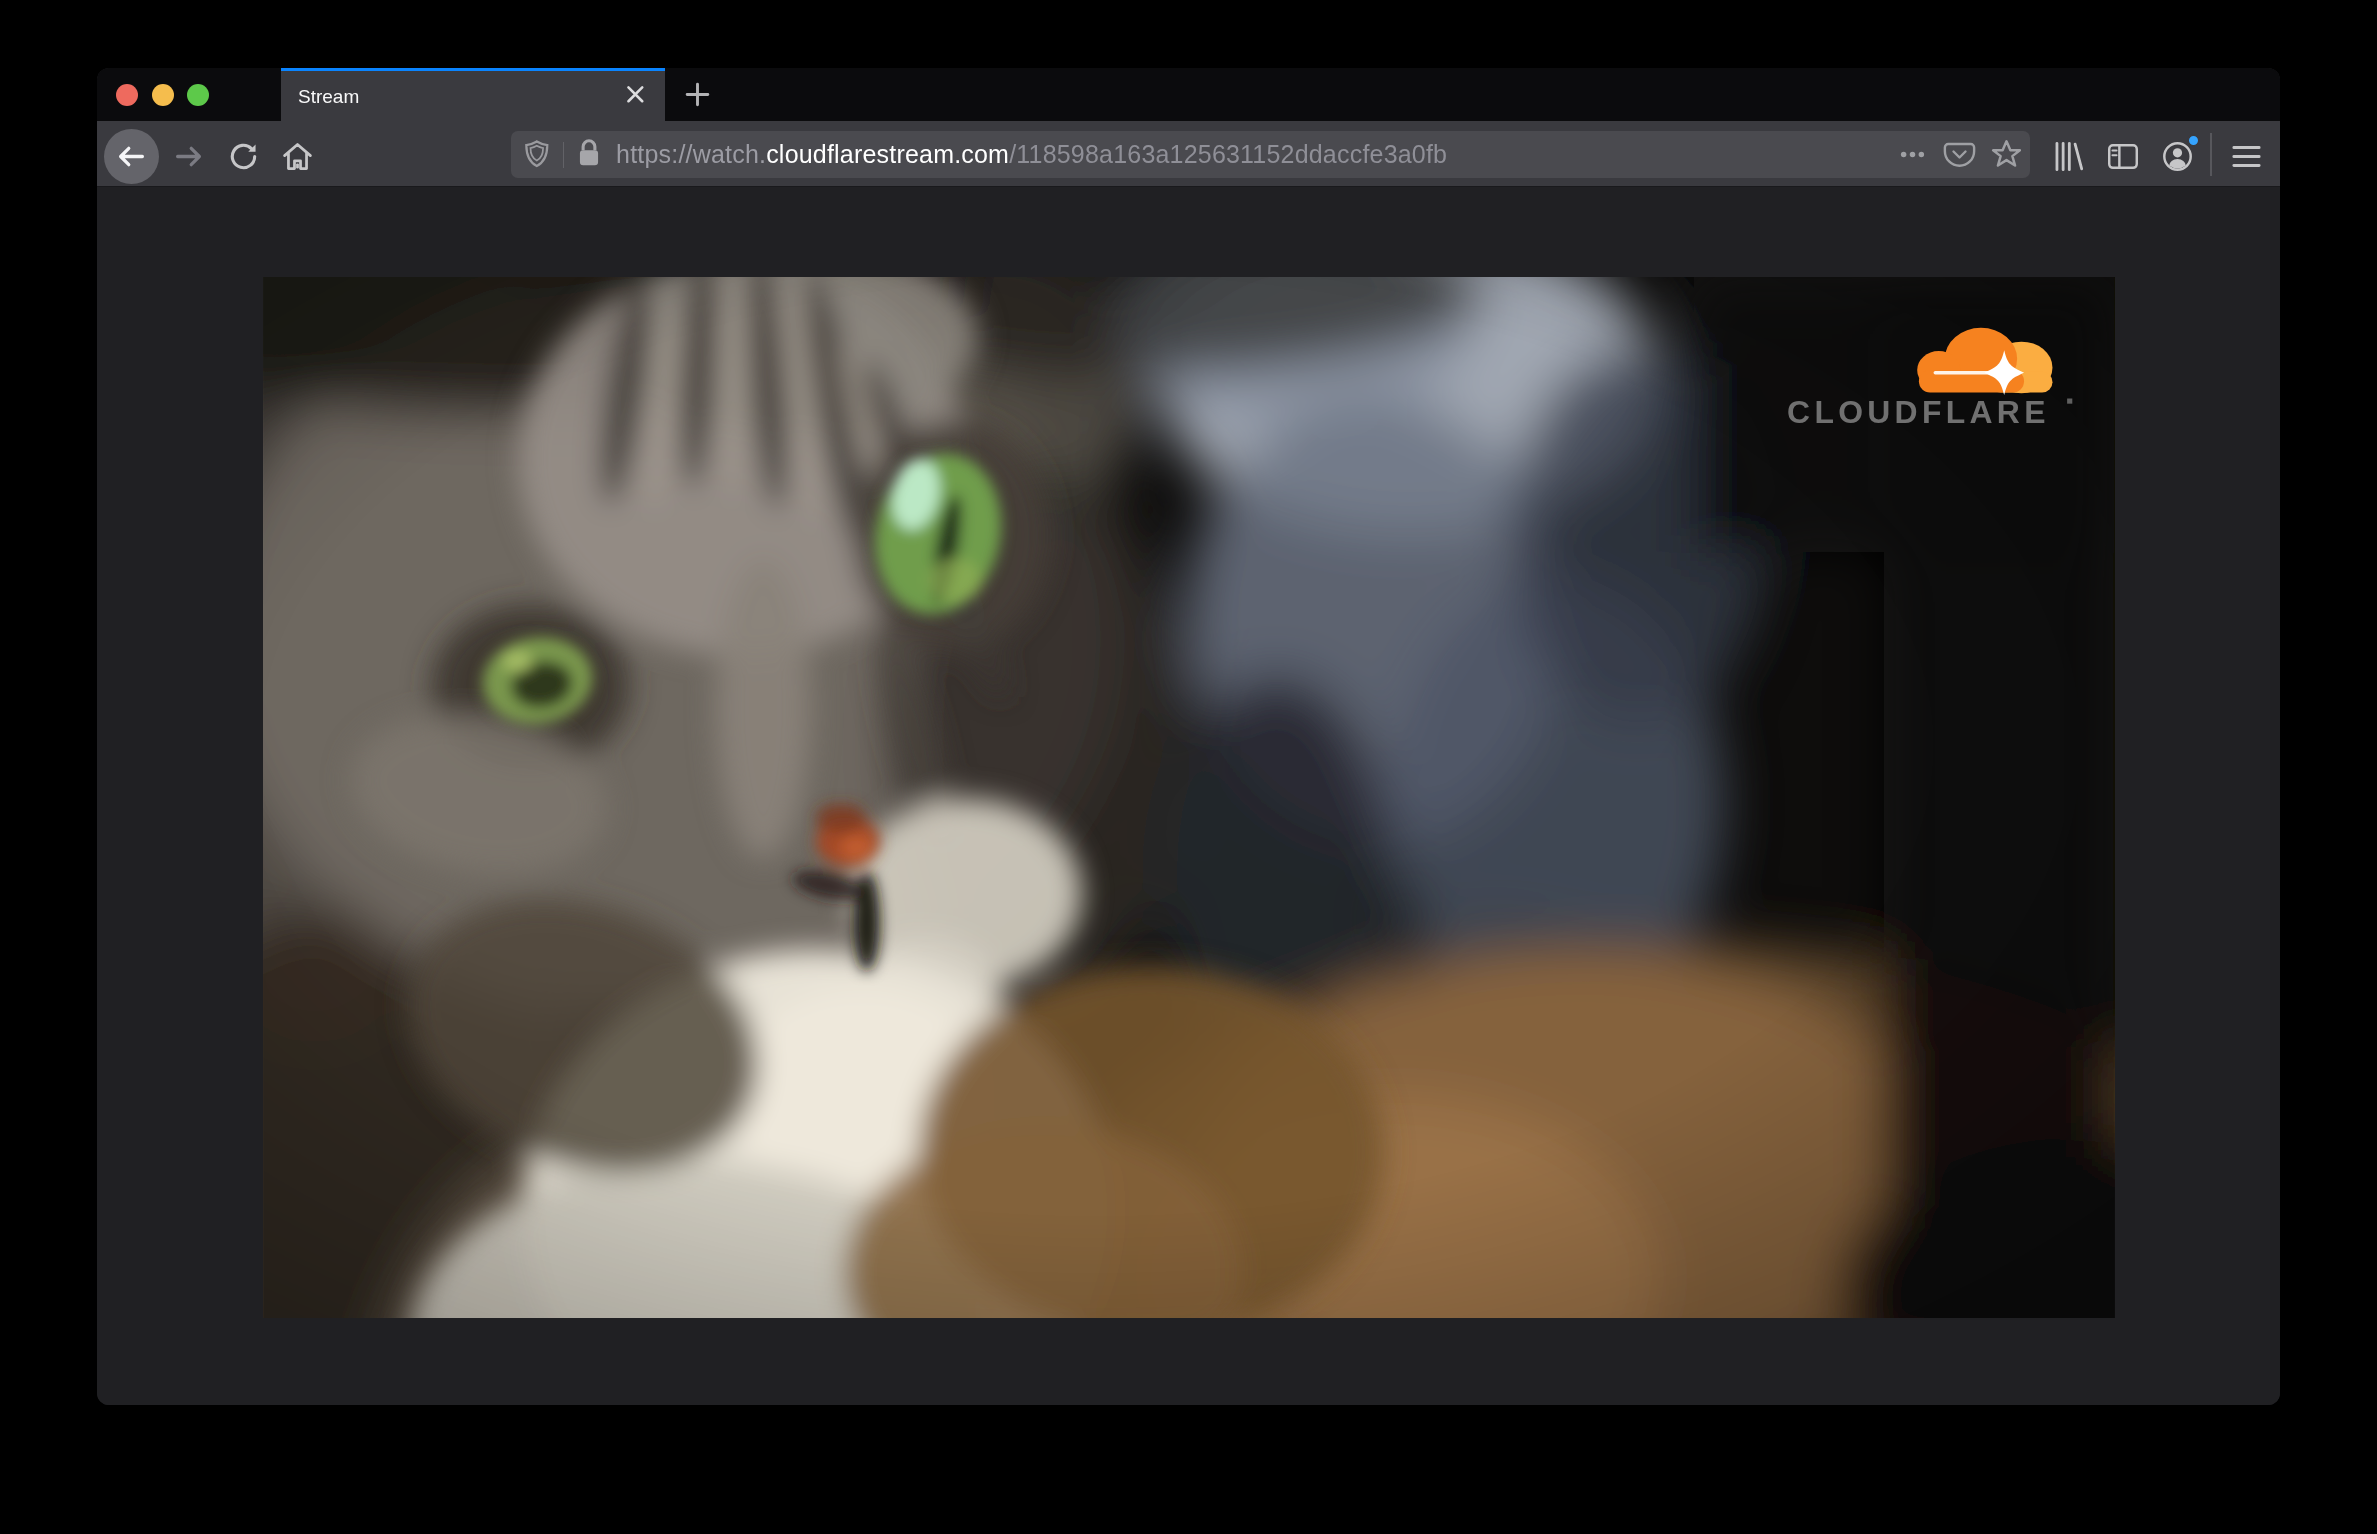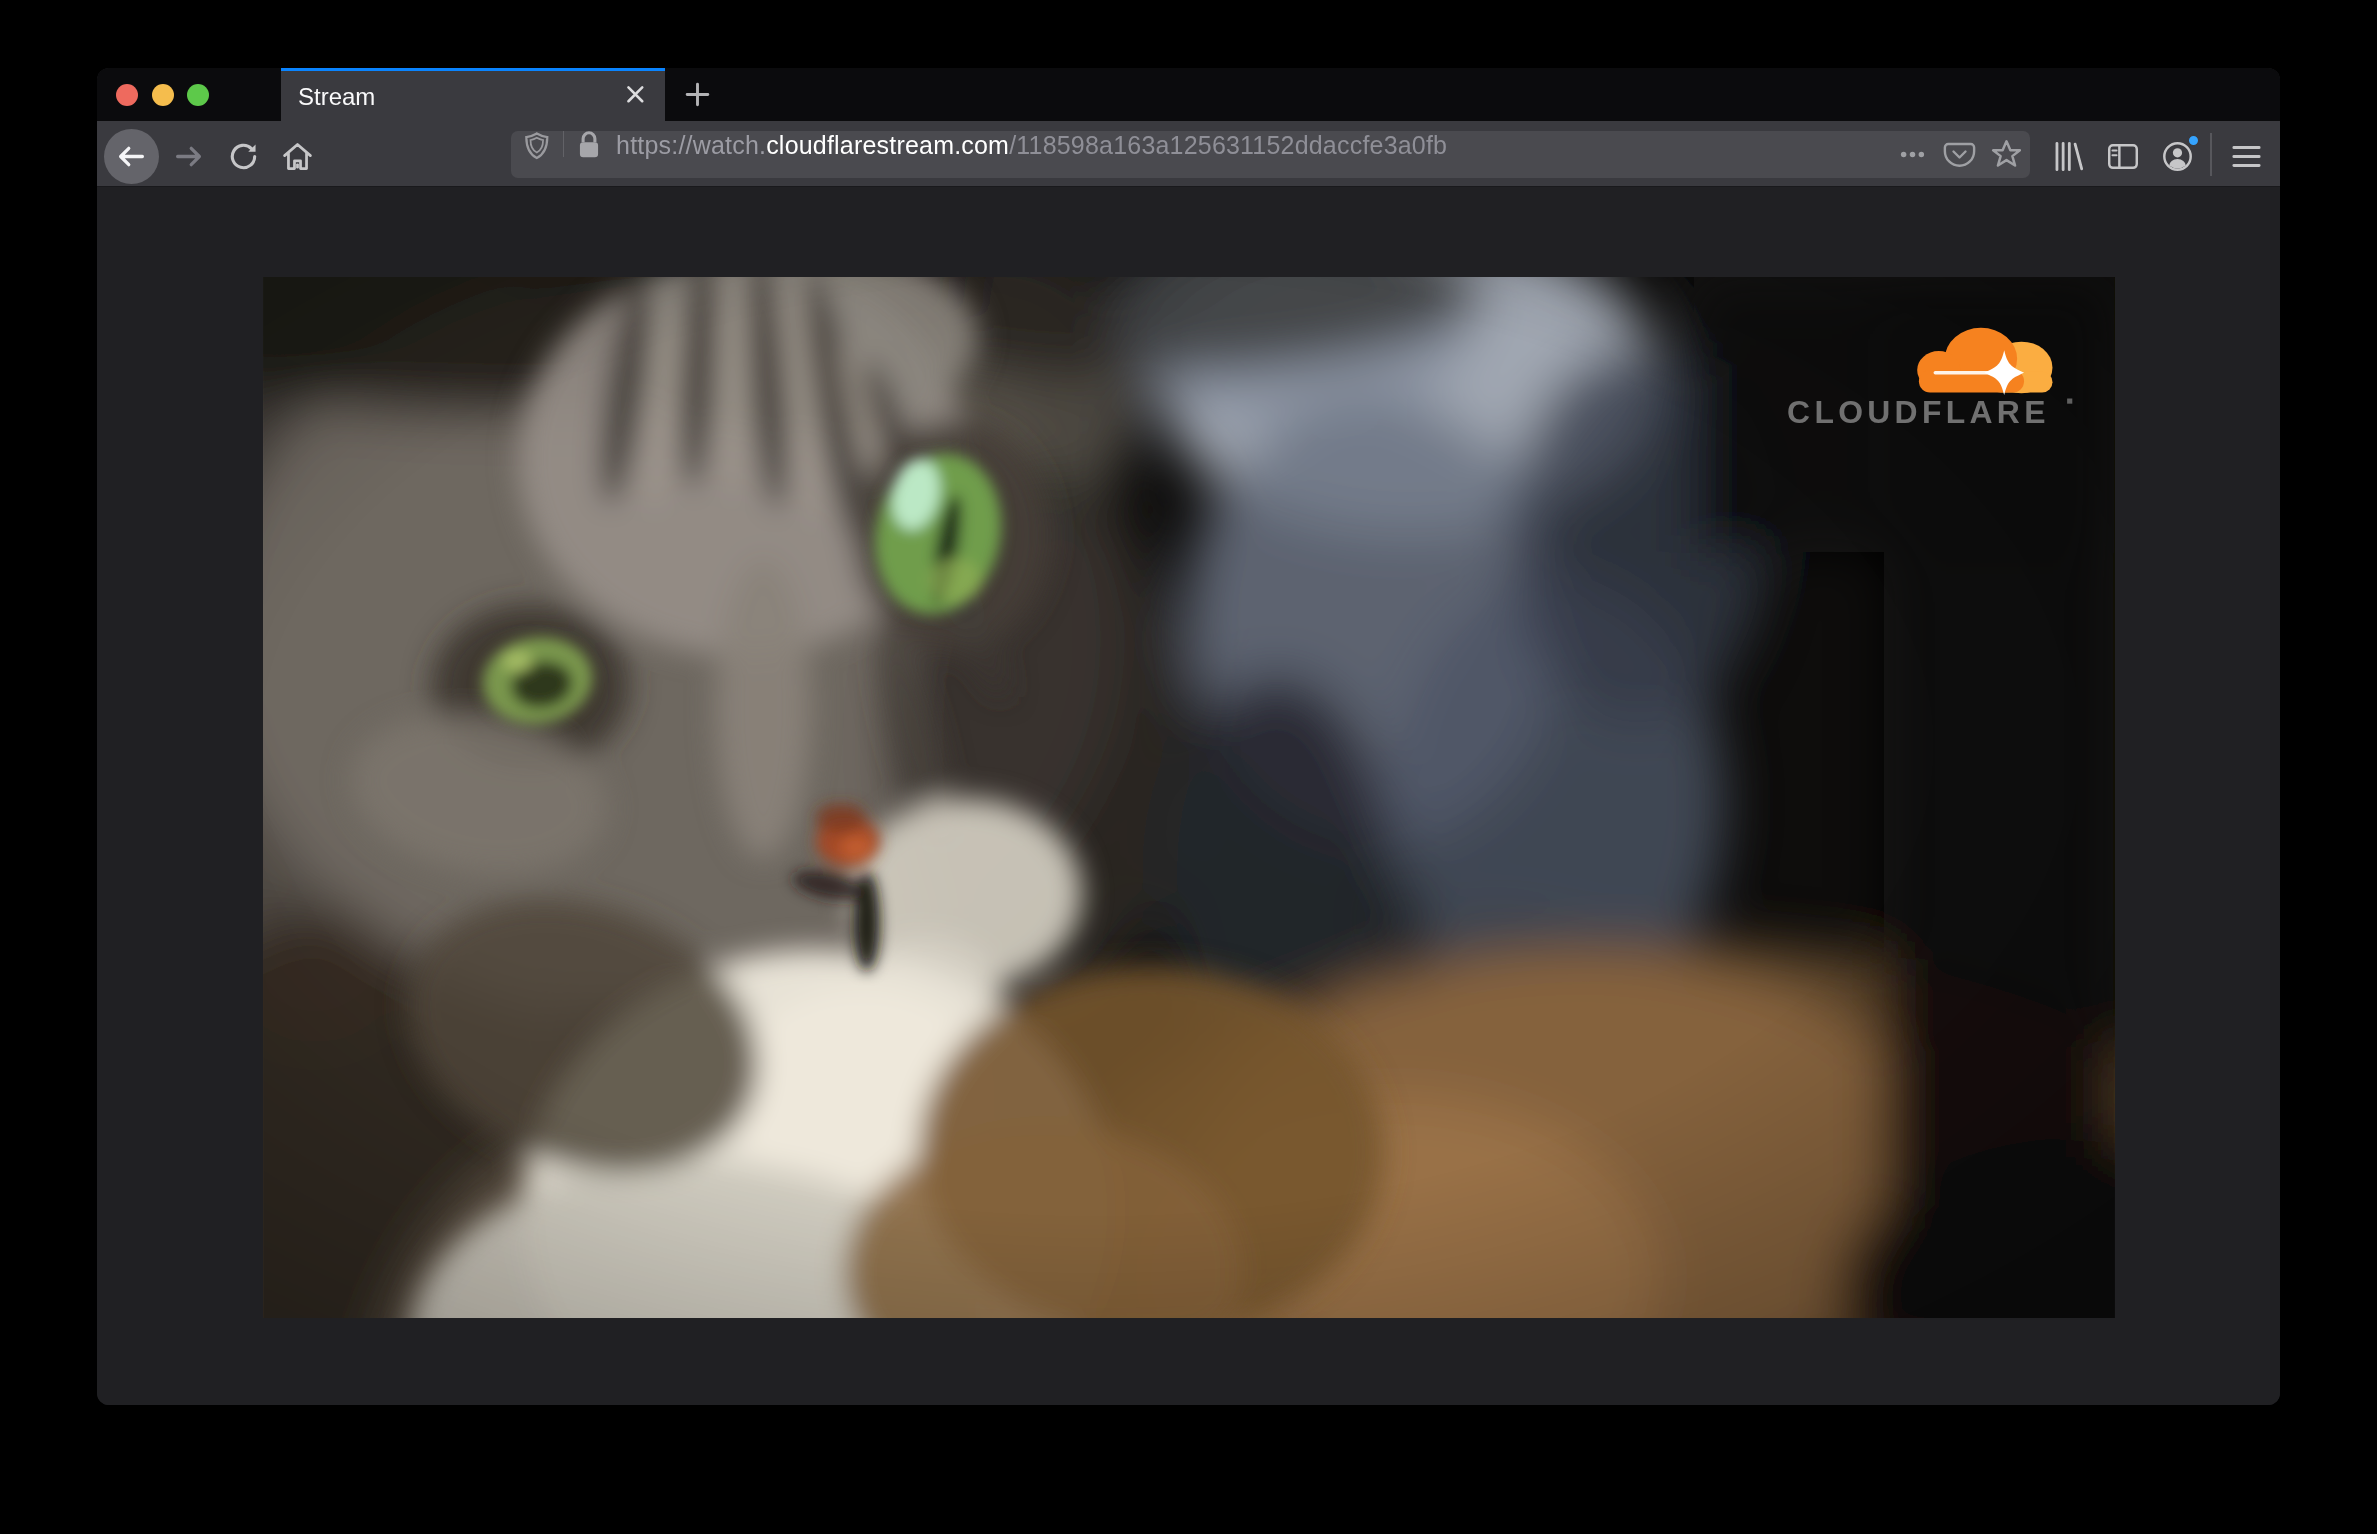--- a/index.html
+++ b/index.html
@@ -22,36 +22,36 @@
 
   
   .tabbar{position:absolute;left:0;top:0;width:100%;height:53px;background:#0b0b0d;}
   .traffic{position:absolute;top:15.5px;width:22.4px;height:22.4px;border-radius:50%;}
   .t-red{left:19px;background:var(--traffic-red);}
   .t-yellow{left:55px;background:var(--traffic-yellow);}
   .t-green{left:90px;background:var(--traffic-green);}
   .tab{position:absolute;left:184px;top:0;width:384px;height:53px;background:#3a3a3f;}
   .tab-accent{position:absolute;left:0;top:0;width:100%;height:3.4px;background:var(--accent-blue);}
   .tab-label{position:absolute;left:17px;top:0;height:53px;line-height:57px;
-    font-size:24px;color:#f9f9fa;white-space:nowrap;}
+    font-size:19px;color:#f9f9fa;white-space:nowrap;}
   .tab-close{position:absolute;right:19px;top:16.4px;width:20.7px;height:20.7px;color:#dcdcde;cursor:pointer;}
   .newtab{position:absolute;left:585px;top:11.2px;width:31px;height:31px;color:#b3b3b5;cursor:pointer;}
 
   
   .navbar{position:absolute;left:0;top:53px;width:100%;height:66px;background:#3a3a3f;
     border-bottom:1.7px solid #19191c;}
   .navbtn{position:absolute;top:7.8px;width:55px;height:55px;display:flex;
     align-items:center;justify-content:center;border-radius:50%;}
   .back{left:6.9px;background:#64646a;color:#f5f5f7;}
   .fwd{left:64px;color:#7b7b83;}
   .reload{left:119px;color:#c6c6c8;}
   .home{left:173px;color:#c6c6c8;}
 
   .urlbar{position:absolute;left:414px;top:10.3px;width:1519px;height:47px;
-    background:#4a4a4f;border-radius:6.9px;display:flex;align-items:flex-start;}
+    background:#4a4a4f;border-radius:6.9px;display:flex;align-items:center;}
   .shield-ico{margin-left:12px;color:#9a9a9e;flex:none;}
   .url-div{width:1.7px;height:26px;background:#626267;margin:0 12px;flex:none;}
   .lock-ico{color:#a6a6aa;flex:none;margin-right:13.8px;}
   .urltext{font-size:25px;white-space:nowrap;overflow:hidden;letter-spacing:0.2px;}
   .u-scheme{color:#9c9ca4;}
   .u-domain{color:#ffffff;}
   .u-path{color:#8f8f97;}
   .url-right{position:absolute;right:0;top:0;height:100%;display:flex;align-items:center;color:#9fa0a4;}
   .pa{width:47px;height:47px;display:flex;align-items:center;justify-content:center;cursor:pointer;}
 

